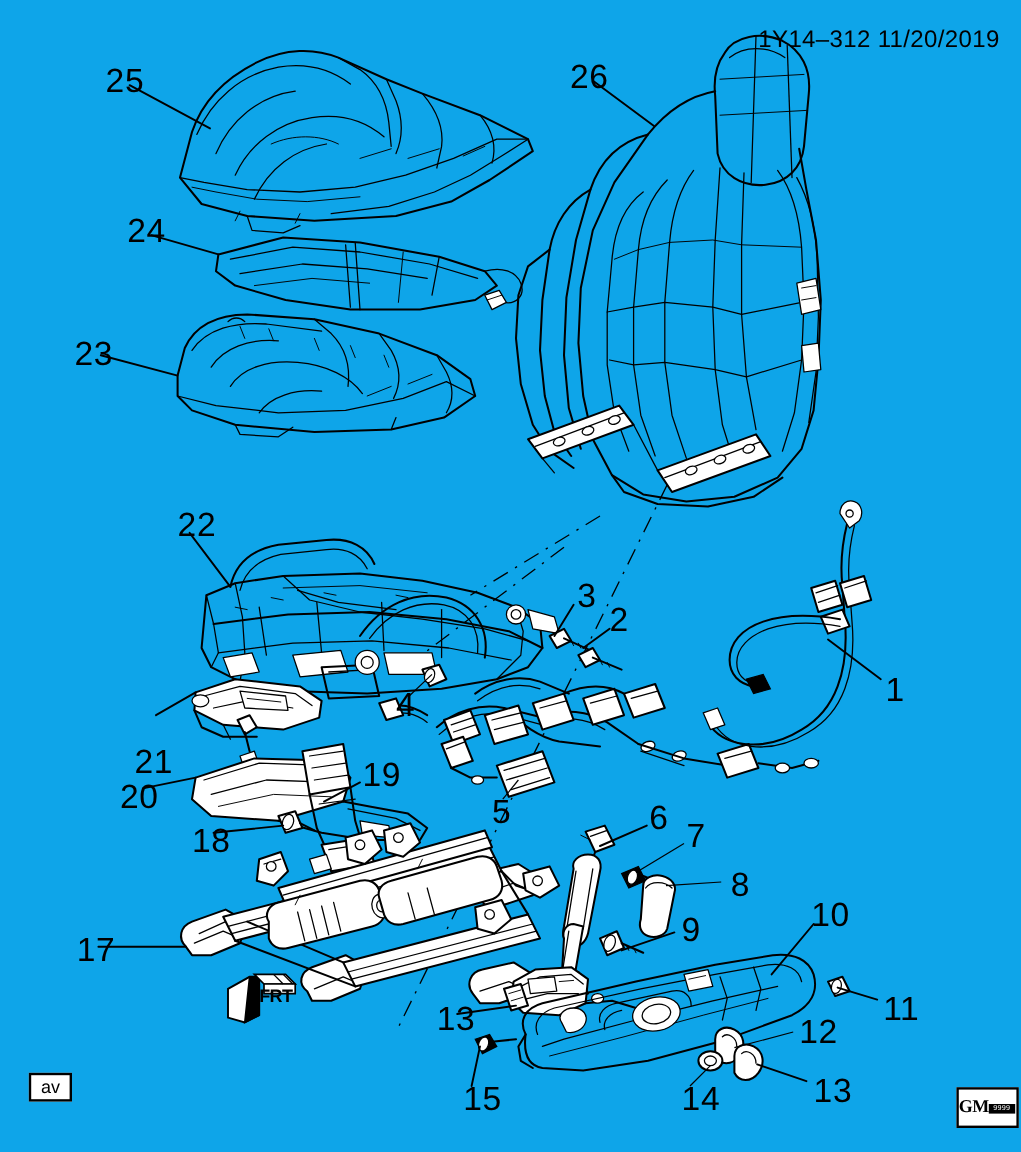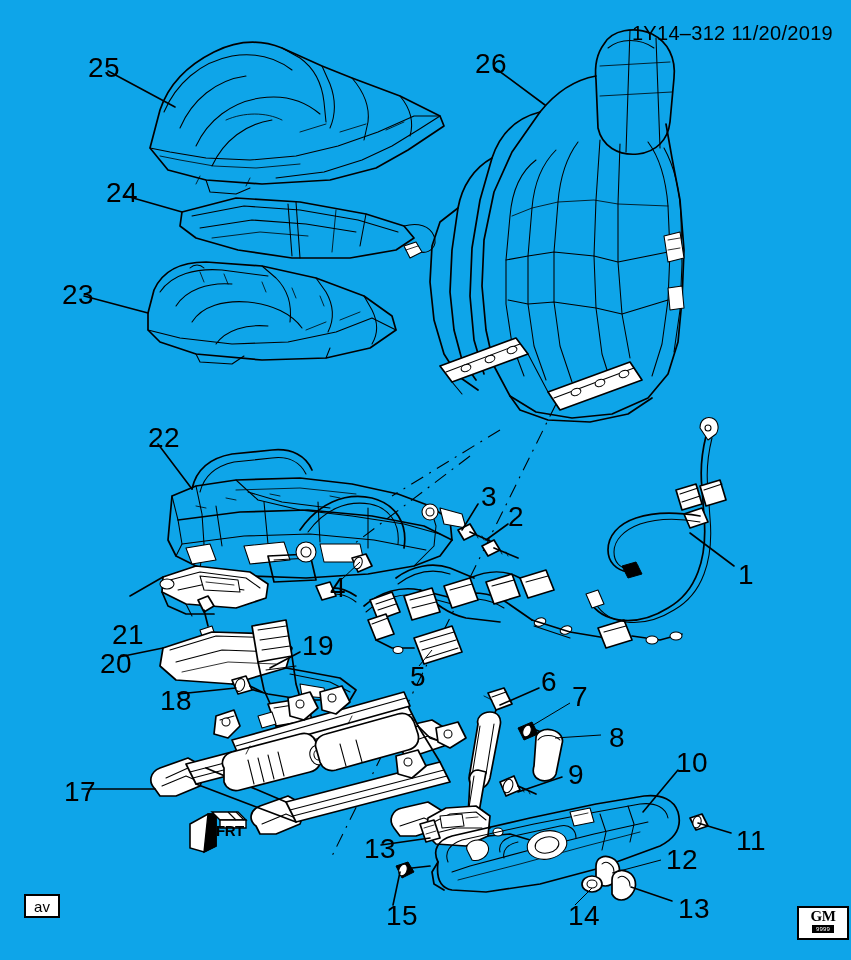--- a/index.html
+++ b/index.html
@@ -63,21 +63,20 @@
   #gm-logo {
     position: absolute;
     left: 797px;
     top: 906px;
     width: 52px;
     height: 34px;
     border: 2px solid #000;
     box-sizing: border-box;
     background: #fff;
     display: flex;
-    flex-direction: column;
     align-items: center;
     justify-content: flex-start;
     padding-top: 1px;
   }
   #gm-logo .gm-text {
     font-family: "Liberation Serif", serif;
     font-weight: bold;
     font-size: 15px;
     line-height: 15px;
     color: #000;

